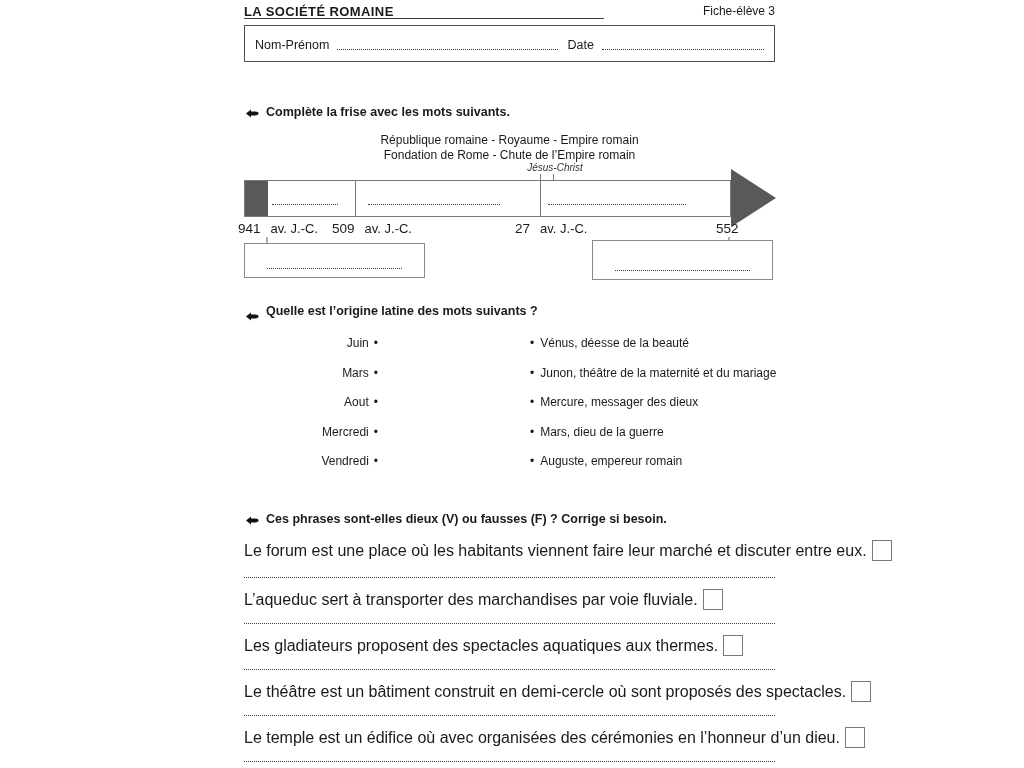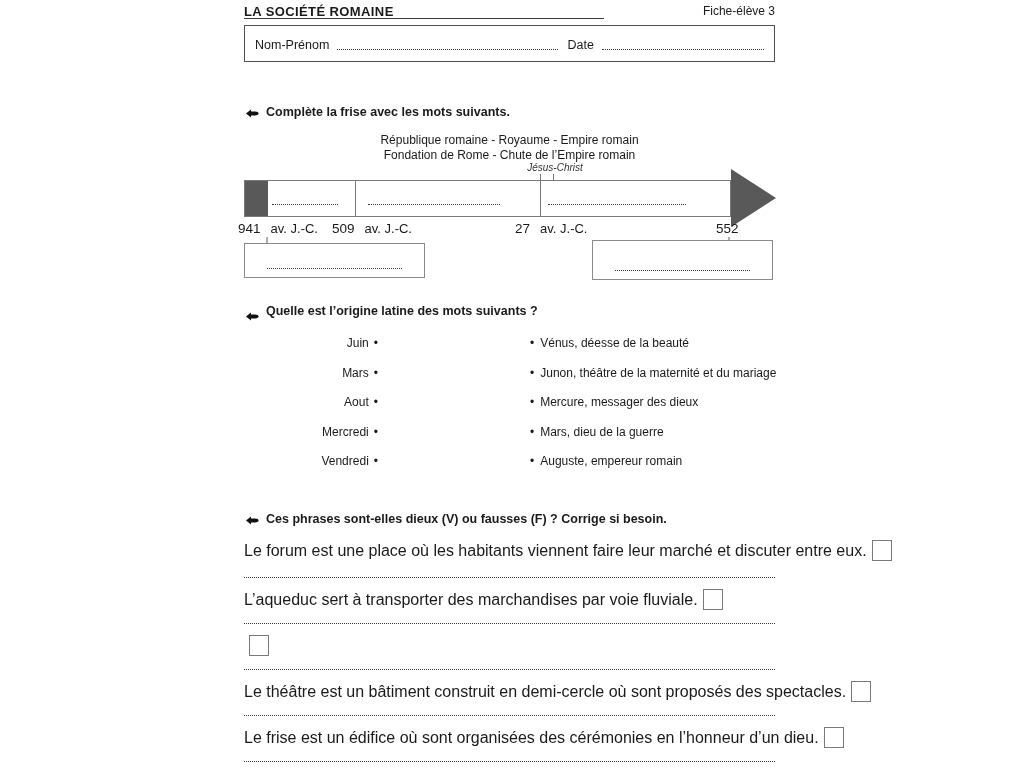--- a/index.html
+++ b/index.html
@@ -148,27 +148,28 @@
 </div>
 <div class="abs corr-line" style="top:577px;"></div>
 
 <div class="abs statement" style="top:589px;">
   <span>L’aqueduc sert à transporter des marchandises par voie fluviale.</span>
   <span class="vf-box"></span>
 </div>
 <div class="abs corr-line" style="top:623px;"></div>
 
 <div class="abs statement" style="top:635px;">
+  <span>Les gladiateurs proposent des spectacles aquatiques aux thermes.</span>
   <span class="vf-box"></span>
 </div>
 <div class="abs corr-line" style="top:669px;"></div>
 
 <div class="abs statement" style="top:681px;">
   <span>Le théâtre est un bâtiment construit en demi-cercle où sont proposés des spectacles.</span>
   <span class="vf-box"></span>
 </div>
 <div class="abs corr-line" style="top:715px;"></div>
 
 <div class="abs statement" style="top:727px;">
-  <span>Le frise est un édifice où sont organisées des cérémonies en l’honneur d’un dieu.</span>
+  <span>Le temple est un édifice où avec organisées des cérémonies en l’honneur d’un dieu.</span>
   <span class="vf-box"></span>
 </div>
 <div class="abs corr-line" style="top:761px;"></div>
 
 </body></html>

